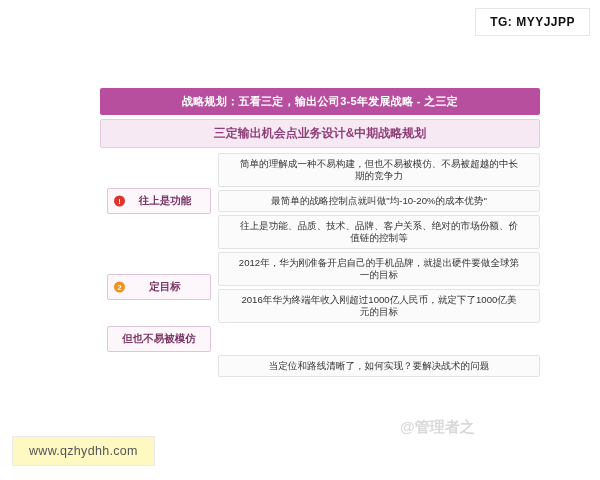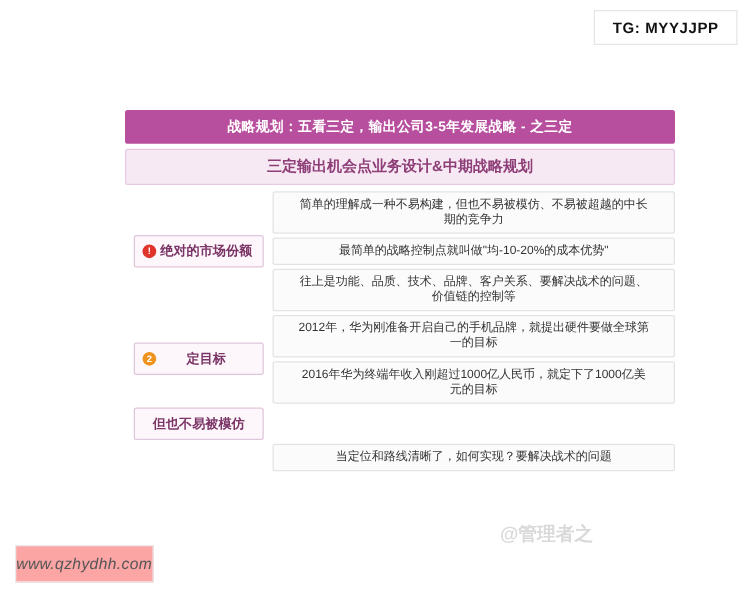--- a/index.html
+++ b/index.html
@@ -26,27 +26,26 @@
     font-size: 12px;
     font-weight: bold;
     color: #111;
     letter-spacing: 0.5px;
   }
 
   
   .site-badge {
     position: absolute;
     left: 12px; bottom: 14px;
-    background: #fca5a5;
+    background: #fef9c3;
     border: 1px solid #eaeaea;
-    padding: 7px 0;
+    padding: 7px 16px;
     font-size: 12.5px;
     color: #555;
     letter-spacing: 0.3px;
-    font-style: italic;
   }
 
   
   .center-watermark {
     position: absolute;
     left: 400px; top: 418px;
     font-size: 15px;
     color: #d9d9d9;
     font-weight: bold;
     white-space: nowrap;
@@ -157,27 +156,27 @@
 
     <div class="title-bar">战略规划：五看三定，输出公司3-5年发展战略 - 之三定</div>
     <div class="subtitle-bar">三定输出机会点业务设计&amp;中期战略规划</div>
 
     <div class="rows">
 
       <div class="row">
         <div class="label-cell">
           <div class="label-box with-dot">
             <span class="dot c1">!</span>
-            <span>绝对的市场份额</span>
+            <span>往上是功能</span>
           </div>
         </div>
         <div class="content-cell">
           <div class="item">简单的理解成一种不易构建，但也不易被模仿、不易被超越的中长期的竞争力</div>
           <div class="item">最简单的战略控制点就叫做"均-10-20%的成本优势"</div>
-          <div class="item">往上是功能、品质、技术、品牌、客户关系、要解决战术的问题、价值链的控制等</div>
+          <div class="item">往上是功能、品质、技术、品牌、客户关系、绝对的市场份额、价值链的控制等</div>
         </div>
       </div>
 
       <div class="row">
         <div class="label-cell">
           <div class="label-box with-dot">
             <span class="dot c2">2</span>
             <span>定目标</span>
           </div>
         </div>

